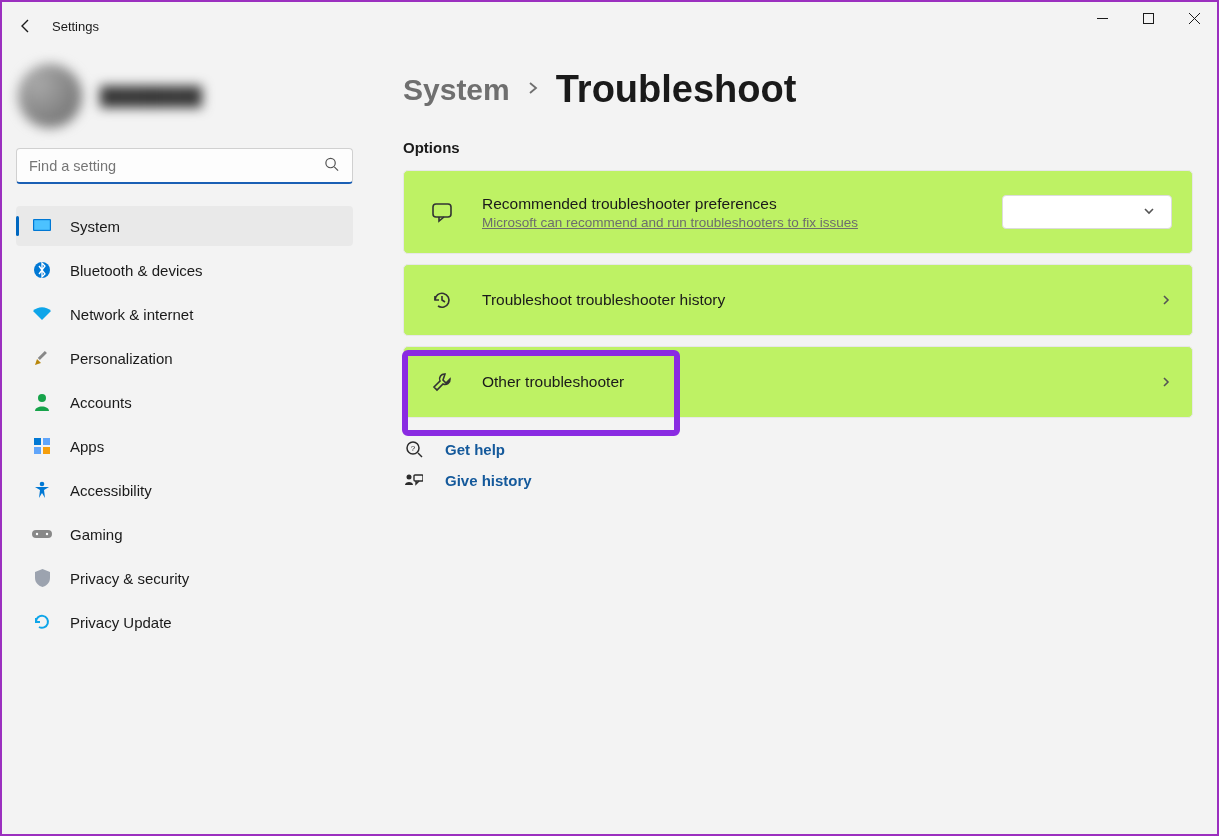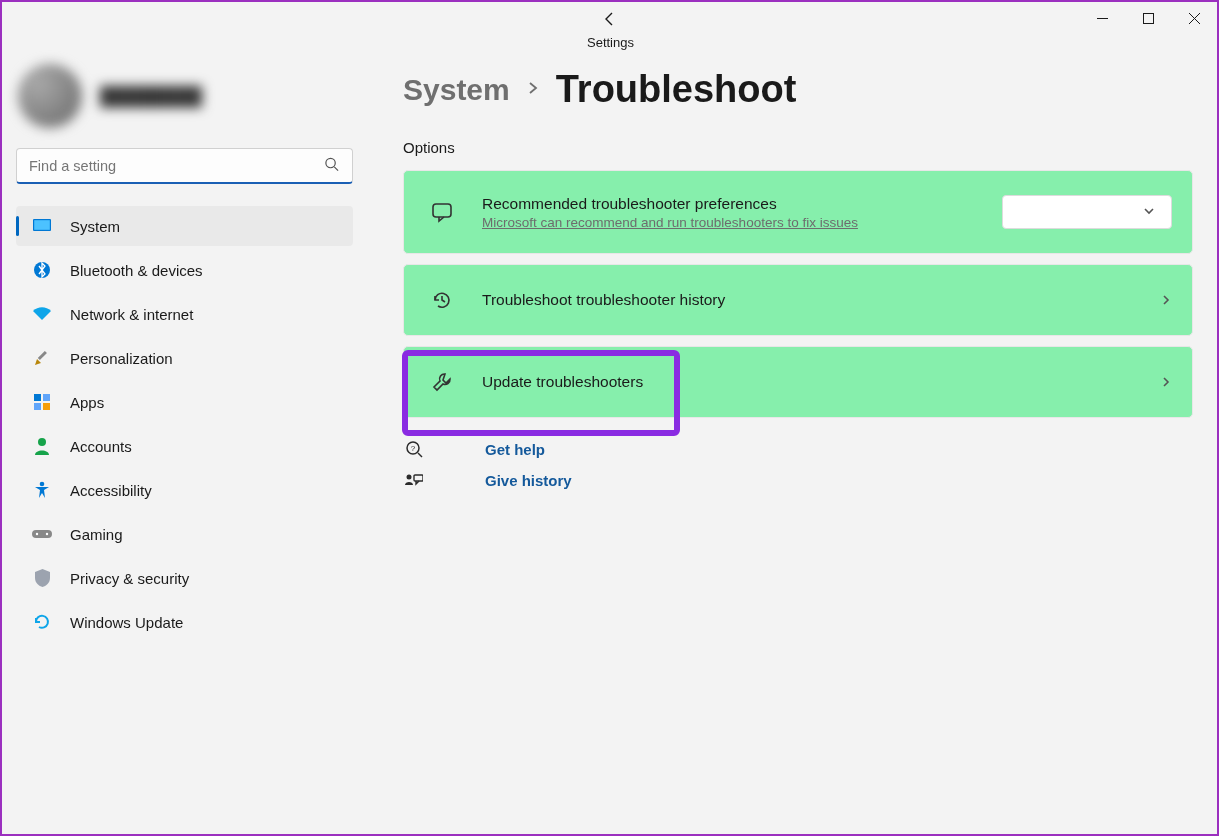--- a/index.html
+++ b/index.html
@@ -2,21 +2,21 @@
 <html><head>
 <meta charset="utf-8">
 <style>
   * { box-sizing: border-box; margin: 0; padding: 0; font-family: "Segoe UI", "Segoe UI Variable", -apple-system, sans-serif; }
   html, body { width: 1219px; height: 836px; overflow: hidden; background:#f3f3f3; }
   .window {
     position: relative; width: 1219px; height: 836px;
     border: 2px solid #9b2fbf; background:#f3f3f3;
   }
   
-  .titlebar { height: 48px; display:flex; align-items:center;flex-direction:column; }
+  .titlebar { height: 48px; display:flex; align-items:center; }
   .back-btn { width:48px; height:48px; display:flex; align-items:center; justify-content:center; cursor:pointer; }
   .app-title { font-size:13px; color:#1a1a1a; margin-left:2px; }
   .win-controls { position:absolute; top:0; right:0; display:flex; }
   .win-btn { width:46px; height:32px; display:flex; align-items:center; justify-content:center; cursor:pointer; }
   .win-btn svg { stroke:#1a1a1a; }
 
   
   .body { display:flex; height: calc(836px - 48px - 4px); }
 
   
@@ -44,24 +44,24 @@
     background:#0067c0; border-radius:3px;
   }
   .nav-icon { width:20px; height:20px; display:flex; align-items:center; justify-content:center; flex-shrink:0; }
 
   
   .main { flex:1; padding: 18px 24px 0 36px; overflow:auto; }
   .breadcrumb { display:flex; align-items:center; gap:16px; margin-bottom:28px; }
   .crumb-parent { font-size:30px; font-weight:600; color:#6f6f6f; cursor:pointer; }
   .crumb-sep { color:#6f6f6f; }
   .crumb-current { font-size:38px; font-weight:600; color:#1a1a1a; }
-  .section-label { font-size:15px; font-weight:400; color:#1a1a1a; margin-bottom:14px; }
+  .section-label { font-size:15px; font-weight:700; color:#1a1a1a; margin-bottom:14px; }
 
   .card {
-    background:#86efac; border:1px solid #e7e7e7; border-radius:5px;
+    background:#bef264; border:1px solid #e7e7e7; border-radius:5px;
     padding: 16px 20px 16px 24px; display:flex; align-items:center; gap:26px;
     margin-bottom:10px; cursor:pointer; min-height:72px;
   }
   .card.first { min-height:84px; }
   .card-icon { width:28px; display:flex; align-items:center; justify-content:center; color:#333; flex-shrink:0; }
   .card-body { flex:1; }
   .card-title { font-size:15.5px; color:#1a1a1a; }
   .card-sub { font-size:13.5px; color:#6d6d6d; margin-top:2px;text-decoration:underline; }
   .card-action { display:flex; align-items:center; justify-content:center; }
   .dropdown {
@@ -71,21 +71,21 @@
   .chevron { color:#555; }
 
   .highlight-box {
     position:absolute;
     border:6px solid #8a2be2; border-radius:6px; pointer-events:none;
   }
 
   .footer-links { margin-top:22px; display:flex; flex-direction:column; gap:14px; }
   .flink { display:flex; align-items:center; gap:20px; cursor:pointer; }
   .flink-icon { width:22px; color:#2b2b2b; display:flex; align-items:center; justify-content:center; }
-  .flink-text { font-size:15px; font-weight:600; color:#14599b;margin-left:40px; }
+  .flink-text { font-size:15px; font-weight:600; color:#14599b; }
 </style>
 </head>
 <body>
 
 <div class="window">
 
   <div class="titlebar">
     <div class="back-btn">
       <svg width="16" height="16" viewBox="0 0 16 16" fill="none" stroke="#1a1a1a" stroke-width="1.4">
           <path d="M10 2 L4 8 L10 14"></path>
@@ -161,40 +161,40 @@
           <span class="nav-icon">
               <svg width="18" height="18" viewBox="0 0 18 18">
                 <path d="M2 16 L4 10 L8 14 Z" fill="#b8860b"></path>
                 <rect x="6" y="2" width="3" height="10" transform="rotate(45 9 9)" fill="#888"></rect>
               </svg>
             </span>
           <span>Personalization</span>
         </div>
         <div class="nav-item">
           <span class="nav-icon">
+              <svg width="16" height="18" viewBox="0 0 16 18" fill="#16a34a">
+                <circle cx="8" cy="5" r="4"></circle>
+                <path d="M1 18 C1 12 15 12 15 18 Z"></path>
+              </svg>
+            </span>
+          <span>Accounts</span>
+        </div>
+        <div class="nav-item">
+          <span class="nav-icon">
               <svg width="16" height="16" viewBox="0 0 16 16">
                 <rect x="0" y="0" width="7" height="7" fill="#0078d4"></rect>
                 <rect x="9" y="0" width="7" height="7" fill="#60a5fa"></rect>
                 <rect x="0" y="9" width="7" height="7" fill="#60a5fa"></rect>
                 <rect x="9" y="9" width="7" height="7" fill="#f59e0b"></rect>
               </svg>
             </span>
           <span>Apps</span>
         </div>
         <div class="nav-item">
           <span class="nav-icon">
-              <svg width="16" height="18" viewBox="0 0 16 18" fill="#16a34a">
-                <circle cx="8" cy="5" r="4"></circle>
-                <path d="M1 18 C1 12 15 12 15 18 Z"></path>
-              </svg>
-            </span>
-          <span>Accounts</span>
-        </div>
-        <div class="nav-item">
-          <span class="nav-icon">
               <svg width="16" height="18" viewBox="0 0 16 18" fill="#0078d4">
                 <circle cx="8" cy="3" r="2.3"></circle>
                 <path d="M1 6 L15 6 L10 9 L11 17 L8 12 L5 17 L6 9 Z"></path>
               </svg>
             </span>
           <span>Accessibility</span>
         </div>
         <div class="nav-item">
           <span class="nav-icon">
               <svg width="20" height="14" viewBox="0 0 20 14" fill="#888">
@@ -213,21 +213,21 @@
             </span>
           <span>Privacy &amp; security</span>
         </div>
         <div class="nav-item">
           <span class="nav-icon">
               <svg width="18" height="18" viewBox="0 0 18 18" fill="none" stroke="#0ea5e9" stroke-width="2">
                 <path d="M3 9 A6 6 0 1 1 6 14"></path>
                 <path d="M3 5 V9 H7"></path>
               </svg>
             </span>
-          <span>Windows Update</span>
+          <span>Privacy Update</span>
         </div>
       </div>
     </div>
 
     <div class="main">
       <div class="breadcrumb">
         <span class="crumb-parent">System</span>
         <span class="crumb-sep">
           <svg width="14" height="14" viewBox="0 0 14 14" fill="none" stroke="#6f6f6f" stroke-width="1.8">
               <path d="M4 2 L10 7 L4 12"></path>
@@ -278,21 +278,21 @@
         </div>
       </div>
 
       <div class="card" id="other-card">
         <span class="card-icon">
           <svg width="22" height="22" viewBox="0 0 22 22" fill="none" stroke="#333" stroke-width="1.6">
               <path d="M14 3 A5 5 0 0 0 9 10 L3 16 L6 19 L12 13 A5 5 0 0 0 19 8 L15 12 L12 9 Z"></path>
             </svg>
         </span>
         <div class="card-body">
-          <div class="card-title">Update troubleshooters</div>
+          <div class="card-title">Other troubleshooter</div>
         </div>
         <div class="card-action chevron">
           <svg width="12" height="12" viewBox="0 0 12 12" fill="none" stroke="#555" stroke-width="1.6">
               <path d="M4 2 L8 6 L4 10"></path>
             </svg>
         </div>
       </div>
 
       <div class="footer-links">
         <div class="flink">

